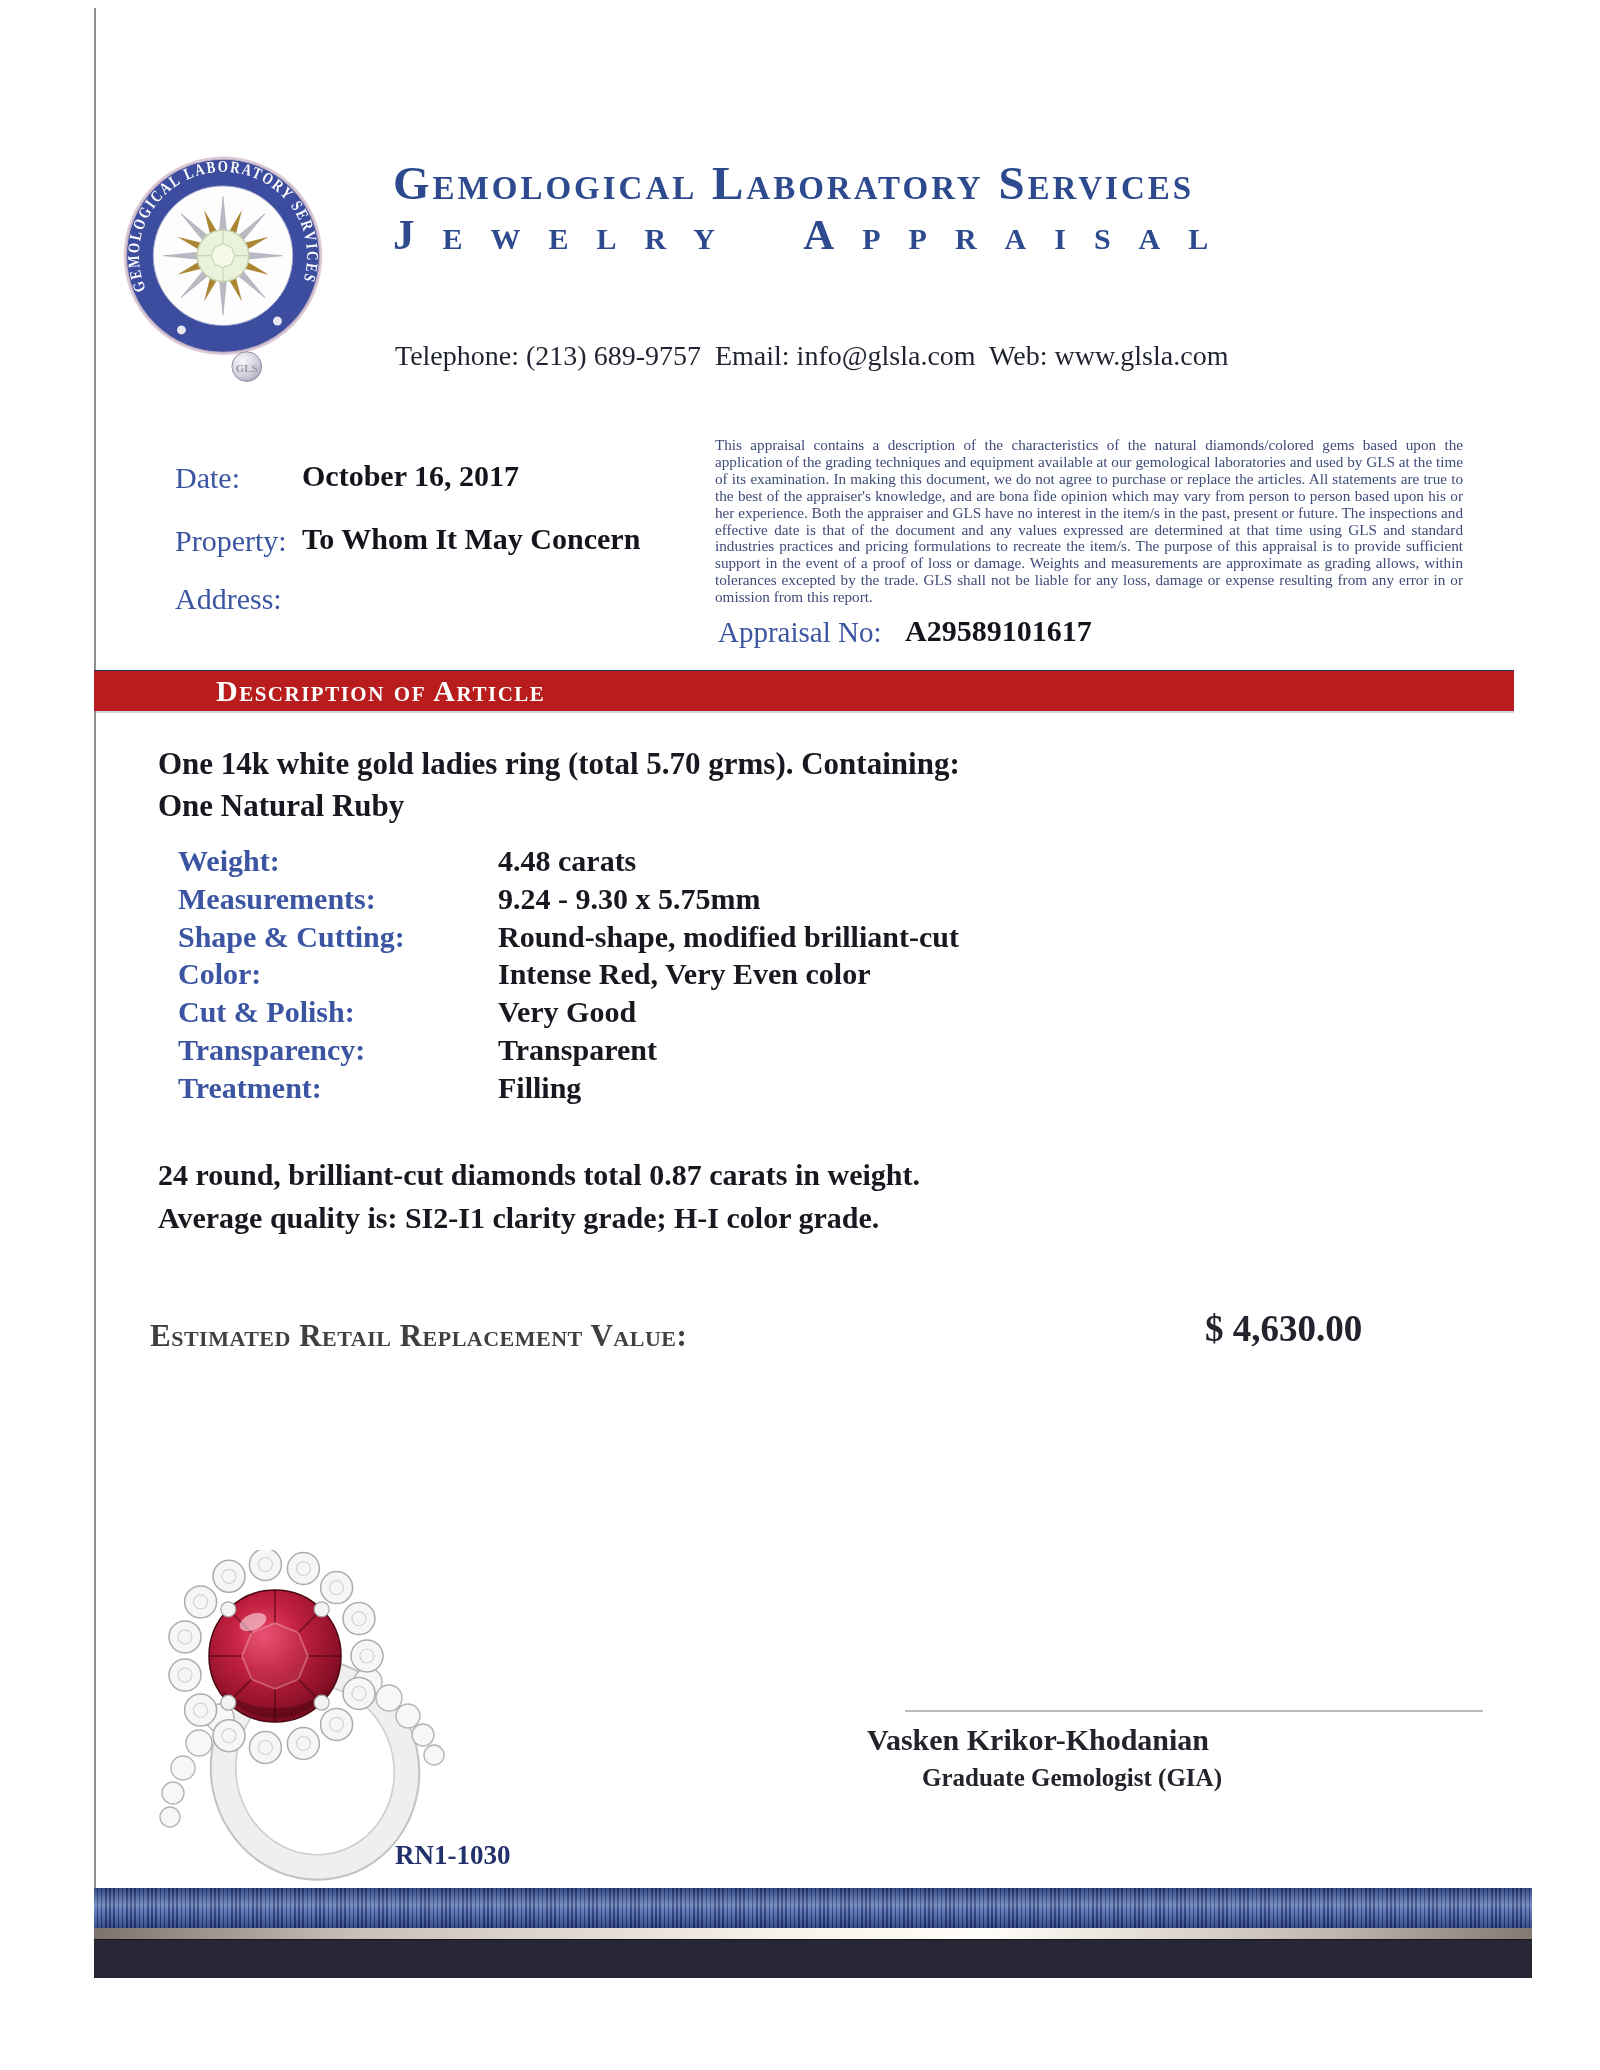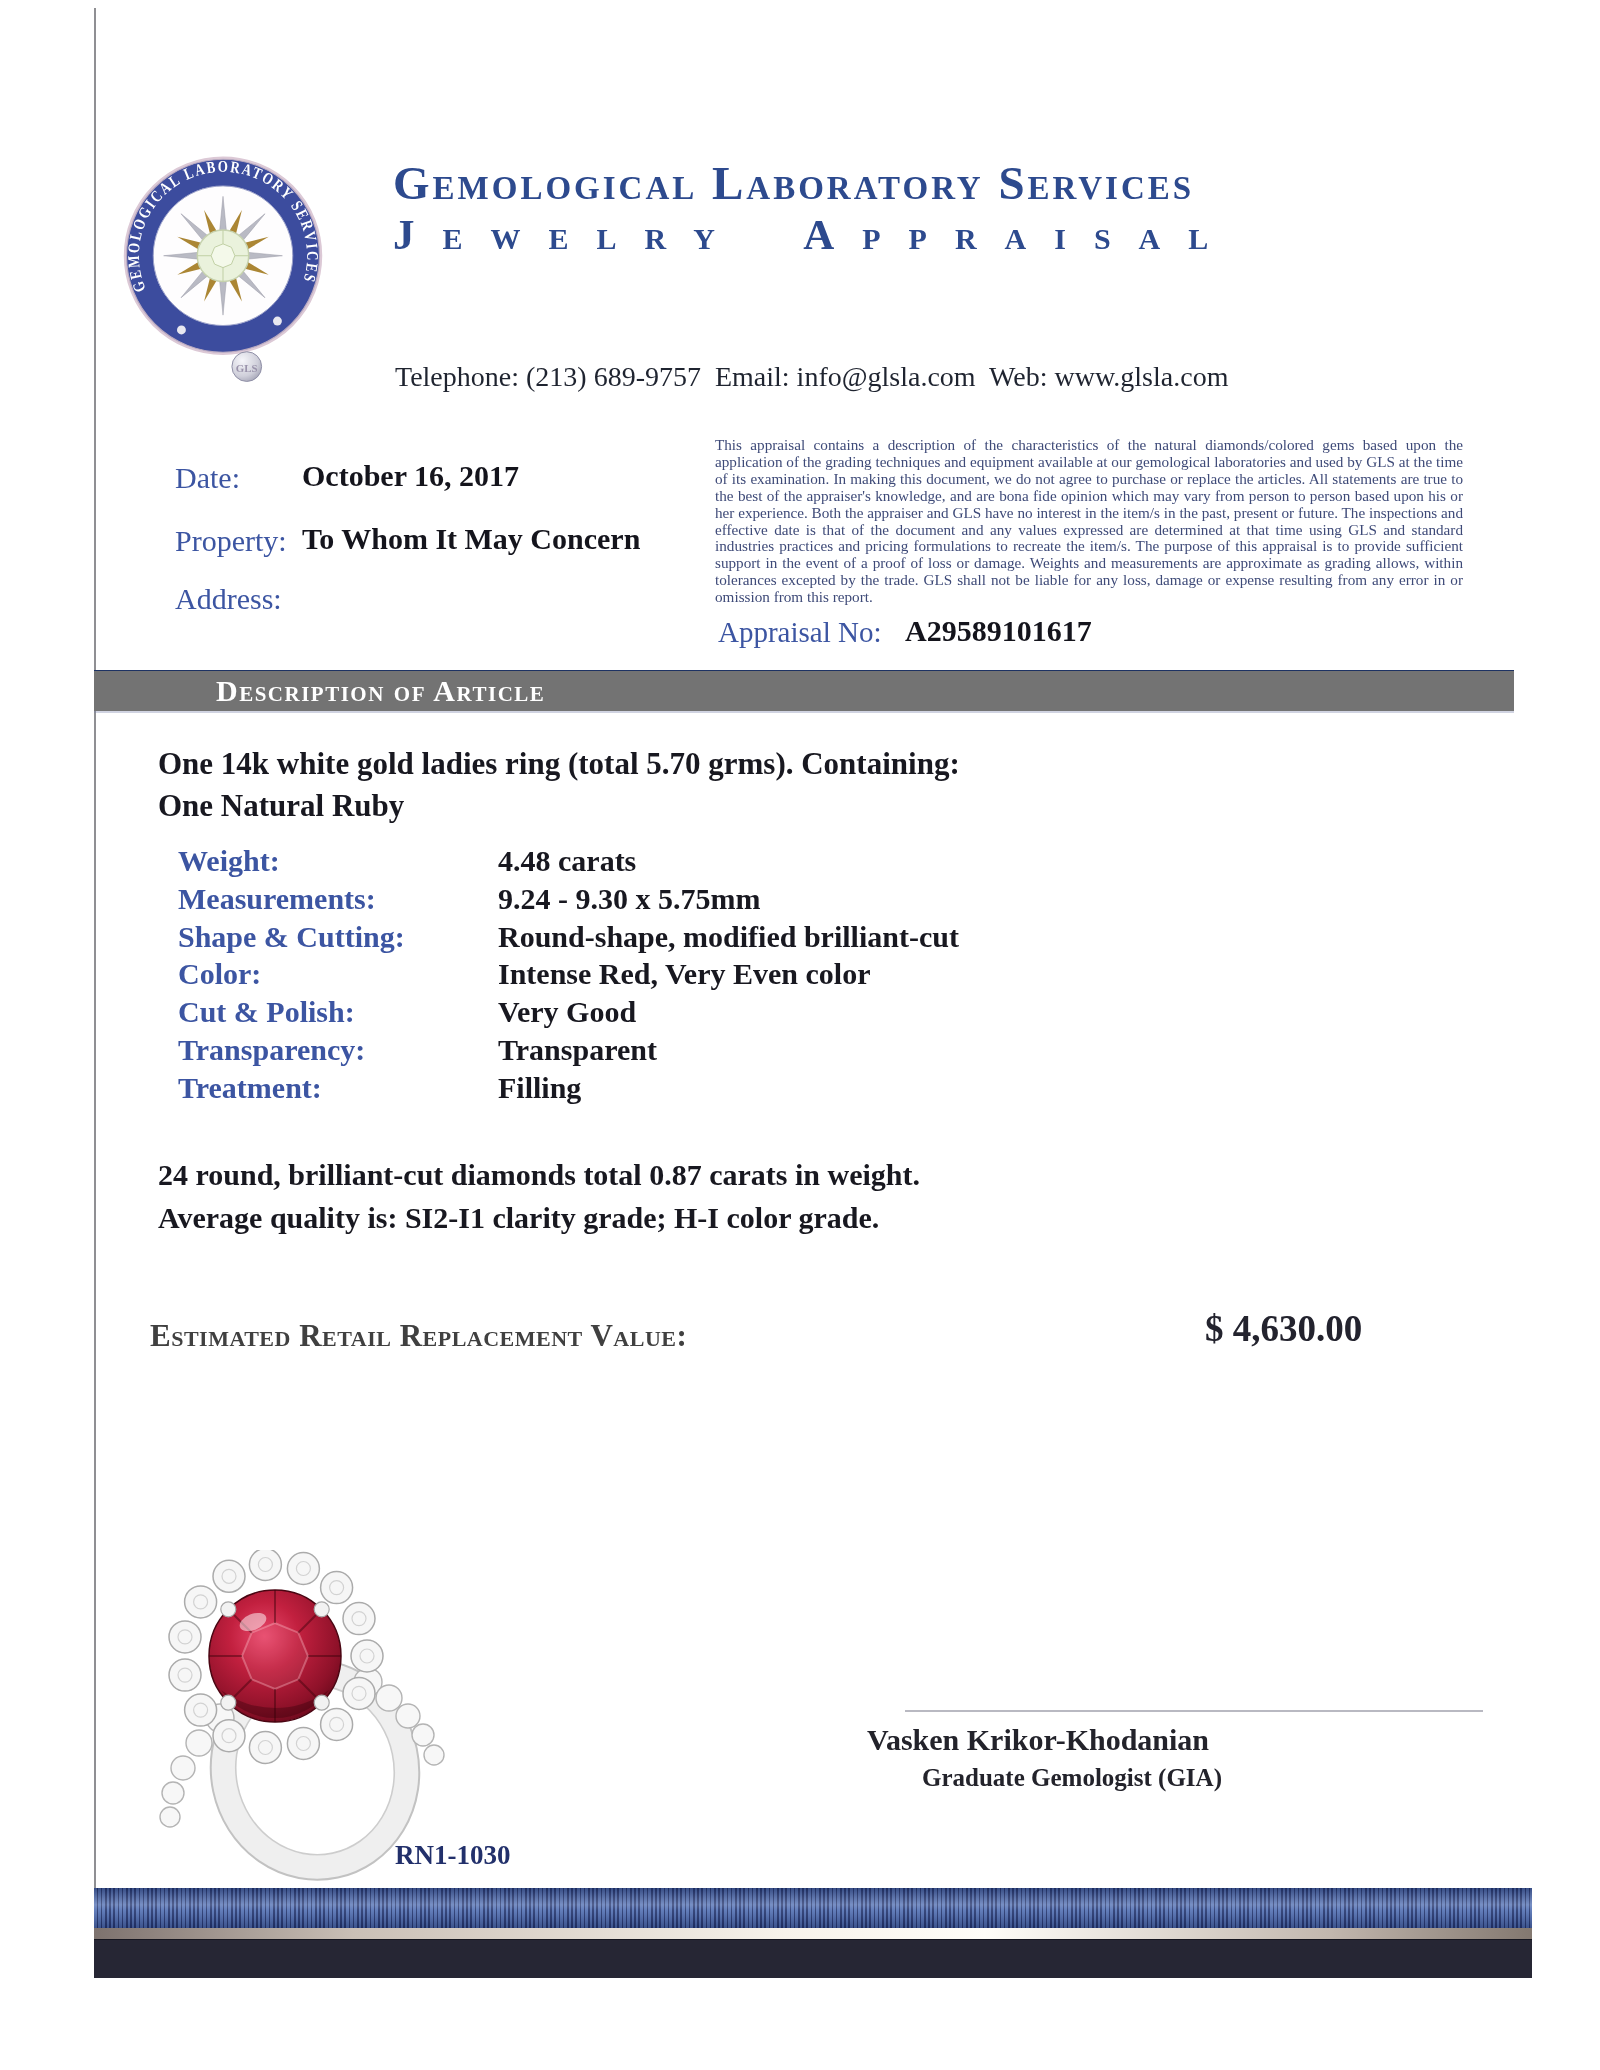--- a/index.html
+++ b/index.html
@@ -12,31 +12,31 @@
   
   .org-name{
     left:393px;top:160px;font-size:47px;font-weight:600;color:#2d4a8e;
     font-variant:small-caps;letter-spacing:3px;line-height:1;
   }
   .org-sub{
     left:393px;top:213px;font-size:43px;font-weight:600;color:#2d4a8e;
     font-variant:small-caps;letter-spacing:28px;word-spacing:24px;line-height:1;
   }
   .addr{left:395px;top:300px;font-size:28px;color:#1f2430;line-height:1.3;}
-  .contact{left:395px;top:338px;font-size:28px;color:#1f2430;line-height:1.3;margin-top:21px;}
+  .contact{left:395px;top:338px;font-size:28px;color:#1f2430;line-height:1.3;}
   
   .lbl-blue{color:#3c55a2;font-size:30px;line-height:1;}
   .val-bold{color:#14141c;font-size:30px;font-weight:bold;line-height:1;}
   .disclaimer{
     left:715px;top:437px;width:748px;font-size:15.2px;line-height:16.9px;
     color:#3e4a78;text-align:justify;
   }
   
   .banner{
-    left:94px;top:670px;width:1420px;height:40px;background:#737373;
+    left:94px;top:670px;width:1420px;height:40px;background:#b91c1c;
     border-top:1px solid #1d3263;box-shadow:0 2px 0 rgba(120,130,170,0.35);
   }
   .banner-text{
     padding-left:122px;line-height:40px;color:#ffffff;font-size:30px;font-weight:600;
     font-variant:small-caps;letter-spacing:1.5px;
   }
   .body-bold{font-size:31px;font-weight:bold;color:#181820;line-height:1;}
   
   .specs{left:178px;top:844px;display:grid;grid-template-columns:320px auto;grid-auto-rows:37.8px;}
   .spec-label{color:#3c55a2;font-size:30px;font-weight:bold;line-height:1.1;}

